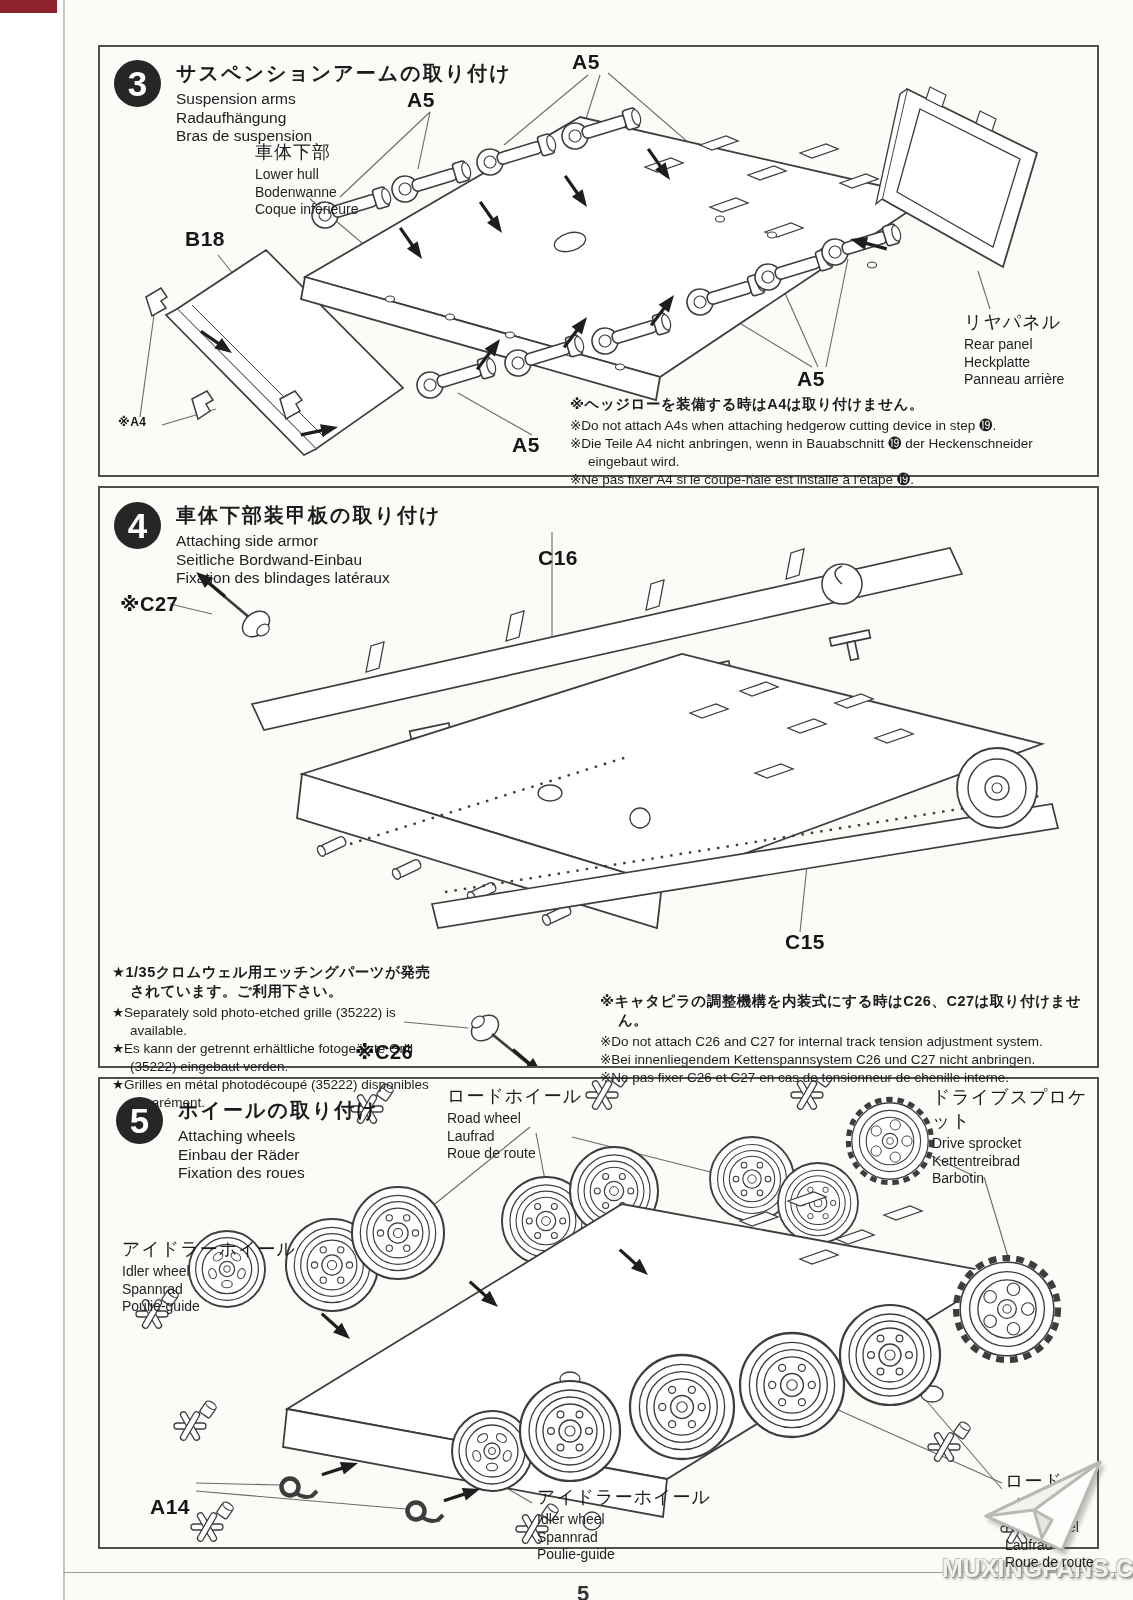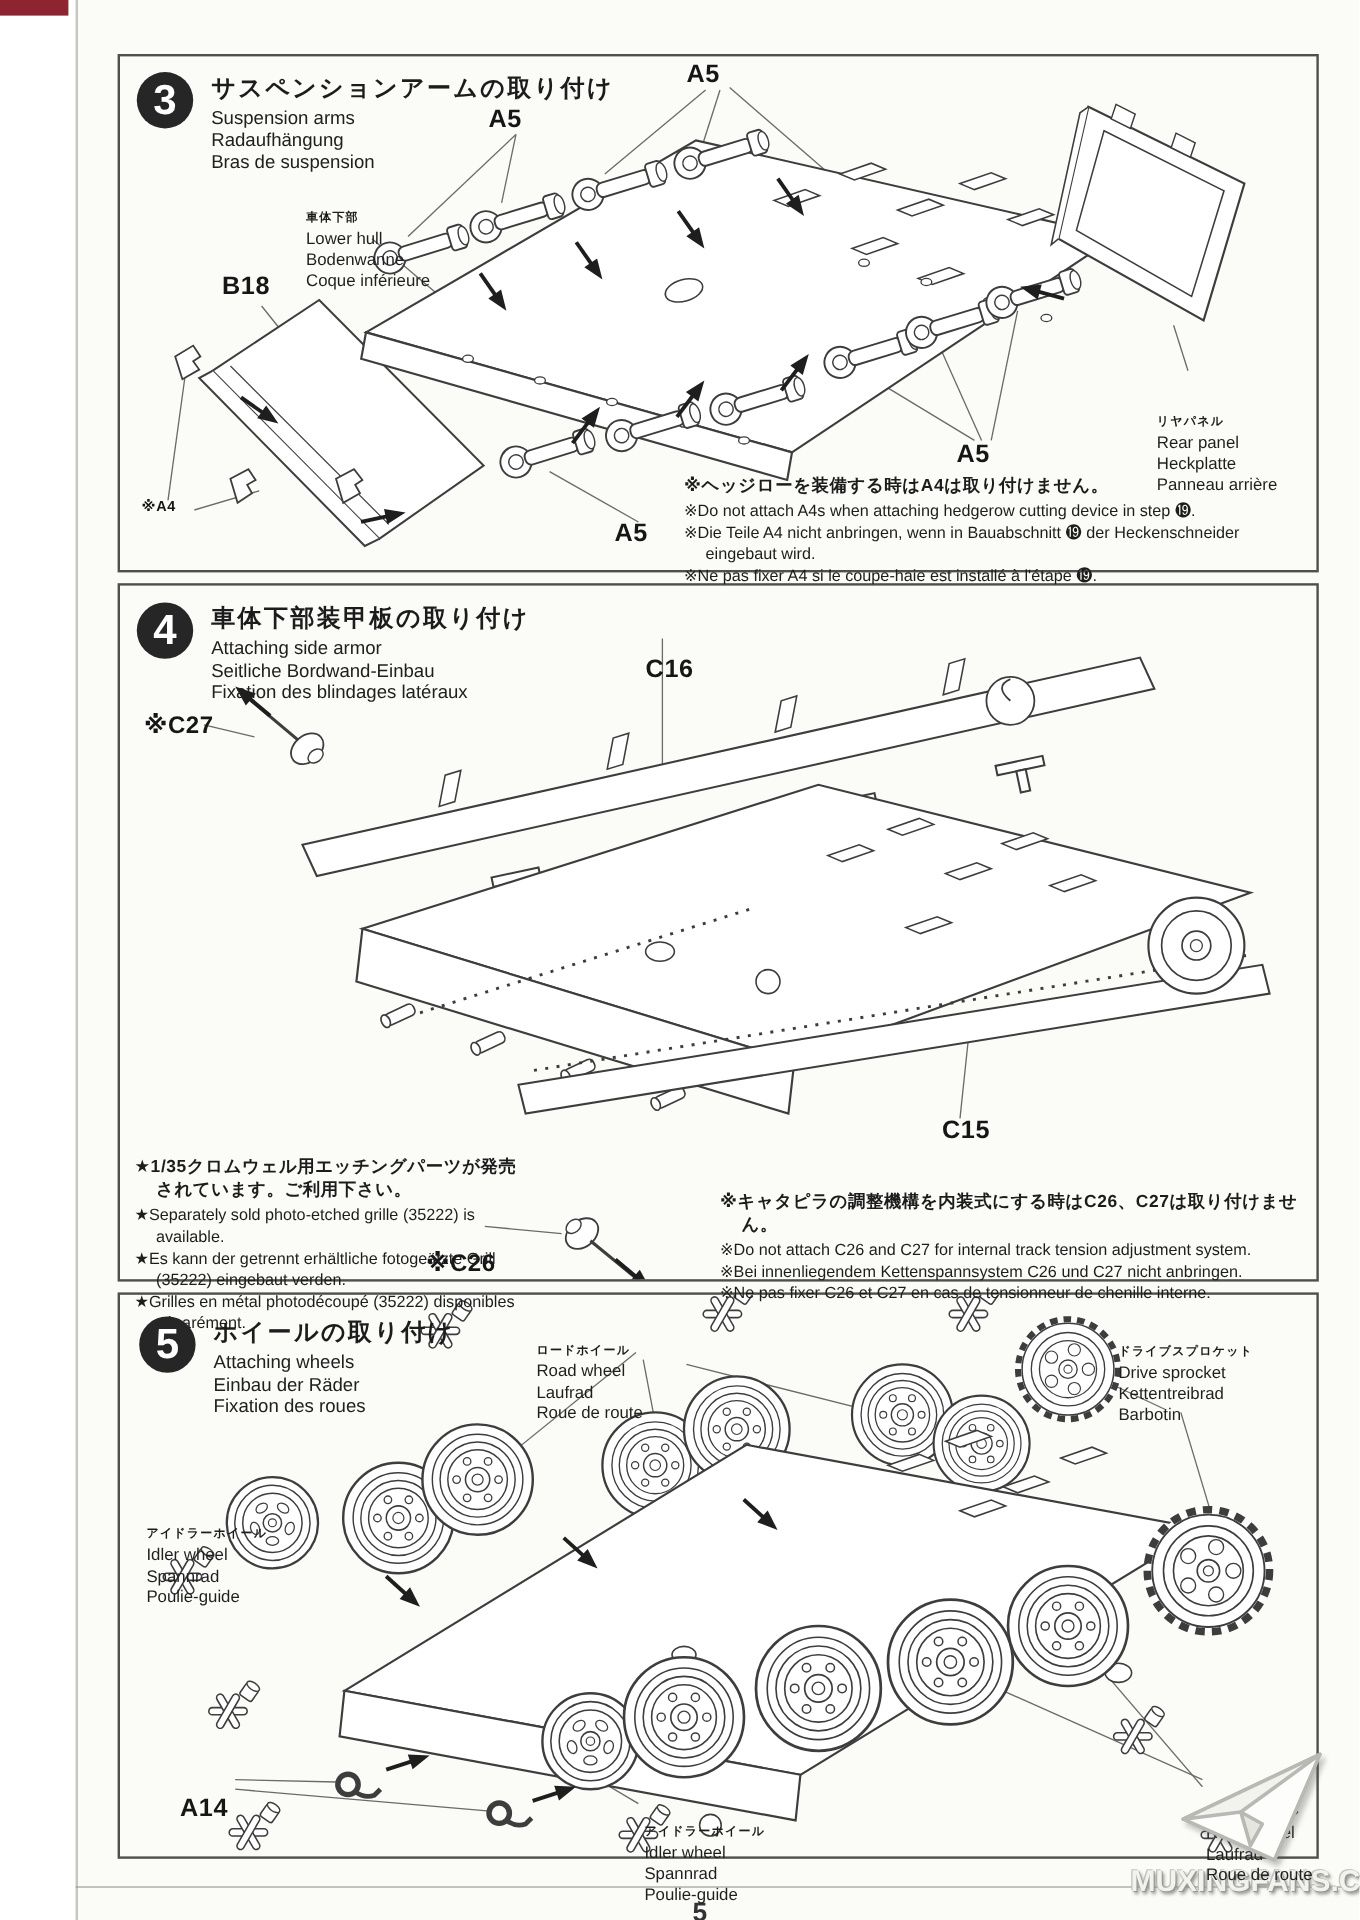--- a/index.html
+++ b/index.html
@@ -12,21 +12,21 @@
   #step3{left:98px;top:45px;width:997px;height:428px;}
   #step4{left:98px;top:486px;width:997px;height:578px;}
   #step5{left:98px;top:1077px;width:997px;height:468px;}
   .diagram{position:absolute;left:0;top:0;width:100%;height:100%;}
   .step-head{position:absolute;display:flex;gap:15px;z-index:5;}
   .badge{width:47px;height:47px;border-radius:50%;background:#262626;color:#fff;
          font-size:35px;font-weight:bold;display:flex;align-items:center;justify-content:center;flex:0 0 auto;}
   .titles .tj{font-size:20px;font-weight:bold;letter-spacing:2px;margin-bottom:3px;}
   .titles .tl{font-size:15.5px;line-height:1.2;color:#202020;}
   .lbl{position:absolute;z-index:4;}
-  .lbl .jp{font-size:10px;font-weight:bold;letter-spacing:1px;margin-bottom:2px;margin-top:34px;}
+  .lbl .jp{font-size:18px;font-weight:normal;letter-spacing:1px;margin-bottom:2px;}
   .lbl .lt{font-size:14px;line-height:1.26;color:#1f1f1f;}
   .code{position:absolute;font-size:21px;font-weight:600;color:#161616;letter-spacing:.5px;z-index:4;text-align:center;}
   .notes{position:absolute;z-index:4;}
   .notes .n{padding-left:18px;text-indent:-18px;}
   .notes .jp{font-size:14.5px;font-weight:700;margin-bottom:3px;letter-spacing:.5px;}
   .notes .lt{font-size:13.5px;line-height:1.34;color:#1d1d1d;}
   .page-num{position:absolute;left:577px;top:1581px;font-size:22px;font-weight:bold;color:#333;}
   .bottom-rule{position:absolute;left:63px;top:1572px;width:1070px;border-top:1.5px solid #9d9d98;}
   .watermark-text{position:absolute;left:942px;top:1554px;font-size:25px;font-weight:800;
        color:#f2f2ef;letter-spacing:0px;

